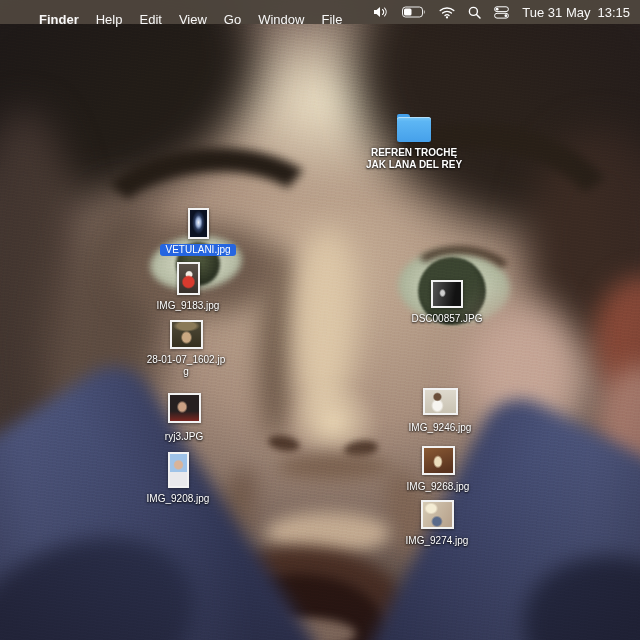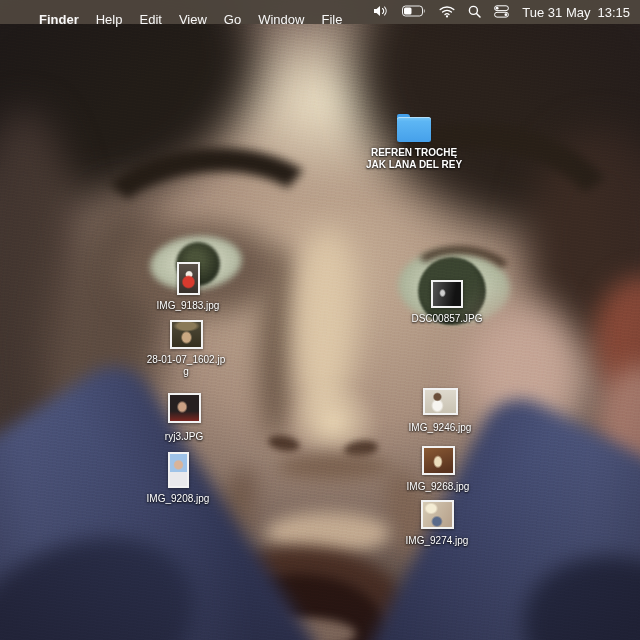--- a/index.html
+++ b/index.html
@@ -51,21 +51,21 @@
       repeating-linear-gradient(97deg, rgba(25,35,70,.55) 0 1px, transparent 1px 4px);}
   .vig{position:absolute;inset:0;border-radius:0;background:radial-gradient(ellipse 75% 70% at 50% 45%, transparent 58%, rgba(18,14,24,.35) 100%);}
 
   
   .menubar{position:absolute;left:0;top:0;right:0;height:24px;z-index:30;
      background:rgba(77,69,61,.97);display:flex;align-items:center;justify-content:space-between;
      color:rgba(255,255,255,.96);font-size:13px;}
   .mleft{display:flex;align-items:center;padding-left:39px;}
   .mitem{margin-right:17px;white-space:nowrap;margin-top:14px;}
   .mitem.app{font-weight:bold;}
-  .mright{display:flex;align-items:flex-start;gap:13px;padding-right:10px;}
+  .mright{display:flex;align-items:center;gap:13px;padding-right:10px;}
   .micon{display:flex;align-items:center;}
   .clock{display:flex;gap:7px;white-space:nowrap;}
 
   
   .ditem{position:absolute;width:100px;z-index:10;display:flex;flex-direction:column;align-items:center;}
   .thumb{border:2px solid #f2f2f2;box-shadow:0 1px 3px rgba(0,0,0,.45);background-color:#444;}
   .dlabel{margin-top:5px;font-size:10px;line-height:12px;color:#fff;text-align:center;
      text-shadow:0 1px 2px rgba(0,0,0,.9),0 0 3px rgba(0,0,0,.6);white-space:nowrap;}
   .dlabel.sel{background:#2565e0;border-radius:3px;padding:0 5px;text-shadow:none;}
   .fold{position:relative;width:34px;height:28px;filter:drop-shadow(0 1px 1px rgba(0,0,0,.25));}
@@ -192,20 +192,24 @@
     <div class="fold">
         <div class="ftab"></div>
         <div class="fbody"></div>
       </div>
     <div class="flabel">
       <div>REFREN TROCHĘ</div>
       <div>JAK LANA DEL REY</div>
     </div>
   </div>
 
+  <div class="ditem" style="left:148px;top:208px;">
+    <div class="thumb t-vetulani" style="width:17px;height:27px;"></div>
+    <div class="dlabel sel">VETULANI.jpg</div>
+  </div>
   <div class="ditem" style="left:138px;top:262px;">
     <div class="thumb t-9183" style="width:19px;height:29px;"></div>
     <div class="dlabel">IMG_9183.jpg</div>
   </div>
   <div class="ditem" style="left:136px;top:320px;">
     <div class="thumb t-2801" style="width:29px;height:25px;"></div>
     <div class="dlabel">
       <div>28-01-07_1602.jp</div>
       <div>g</div>
     </div>

